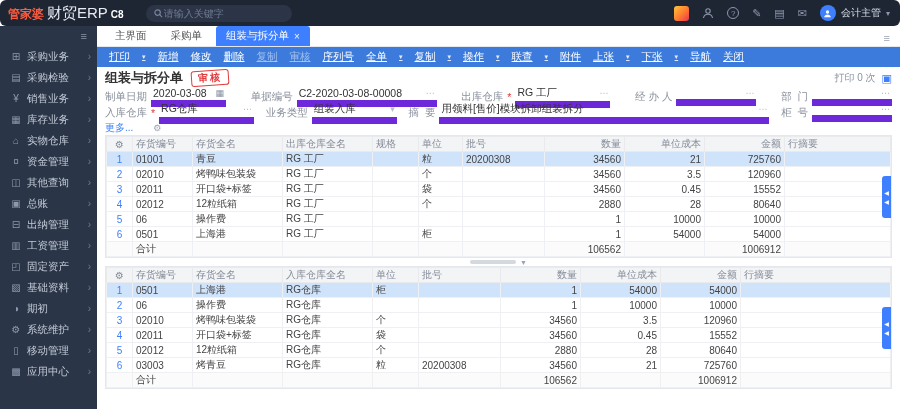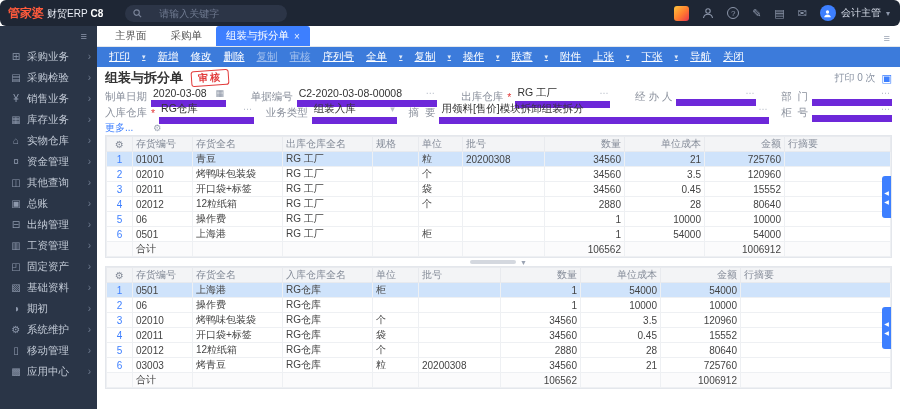--- a/index.html
+++ b/index.html
@@ -3,23 +3,23 @@
 <meta charset="utf-8">
 <style>
   * { box-sizing: border-box; margin: 0; padding: 0; }
   html,body { width:900px; height:409px; overflow:hidden; font-family:"Liberation Sans","DejaVu Sans",sans-serif; }
   .app { width:900px; height:409px; display:flex; flex-direction:column; background:#fff; }
 
   
   .topbar { flex:0 0 26px; background:#1e2634; display:flex; align-items:center; color:#fff;border-radius:6px; }
   .brand { display:flex; align-items:baseline; gap:3px; padding:0 8px; white-space:nowrap; }
   .brand-main { color:#ff5a3c; font-weight:bold; font-size:12px; }
-  .brand-sub { color:#e8ecf4; font-size:10px; }
+  .brand-sub { color:#e8ecf4; font-size:15px; }
   .brand-ver { color:#fff; font-size:10px; font-weight:bold; }
-  .search { margin-left:14px; background:#2c3547; border-radius:9px; height:17px; display:flex; align-items:center; padding:0 8px; gap:17px; }
+  .search { margin-left:14px; background:#2c3547; border-radius:9px; height:17px; display:flex; align-items:center; padding:0 8px; gap:1px; }
   .search svg { flex:0 0 auto; }
   .search-input { background:transparent; border:none; outline:none; color:#aab3c5; font-size:10px; width:120px; }
   .search-input::placeholder { color:#6f7a90; }
   .top-icons { margin-left:auto; display:flex; align-items:center; gap:13px; margin-right:10px; color:#8d97ab; font-size:11px; }
   .promo { width:15px; height:15px; border-radius:3px; background:linear-gradient(135deg,#ffc53c,#ff7a2f 55%,#e9344f); }
   .help-ic { width:12px; height:12px; border:1px solid #8d97ab; border-radius:50%; font-size:8px; display:flex; align-items:center; justify-content:center; }
   .userbox { display:flex; align-items:center; gap:5px; }
   .avatar { width:16px; height:16px; border-radius:50%; background:#3d7fff; display:flex; align-items:center; justify-content:center; }
   .user-name { color:#d6dce8; font-size:10px; }
   .user-caret { color:#8d97ab; font-size:8px; }

